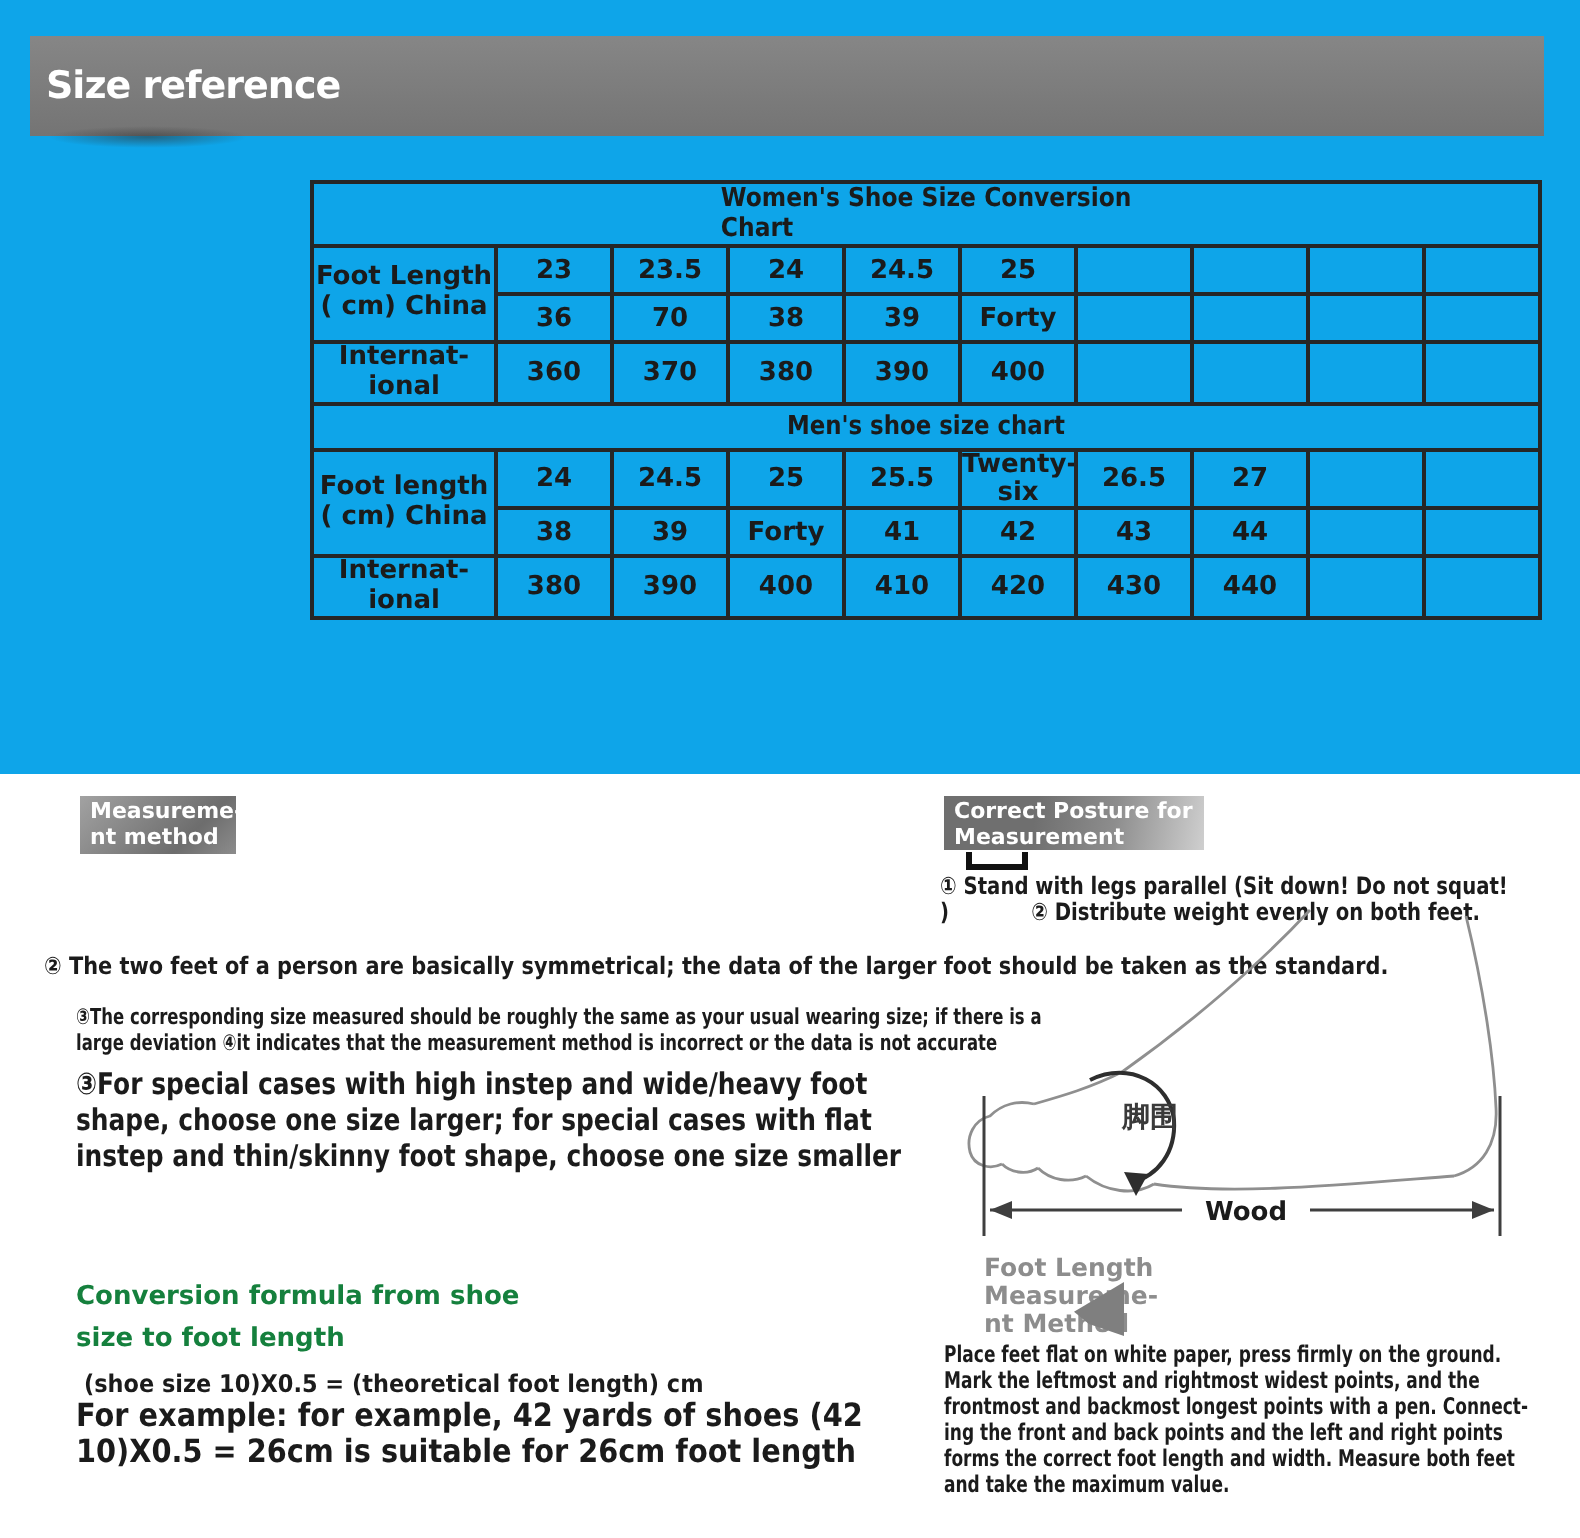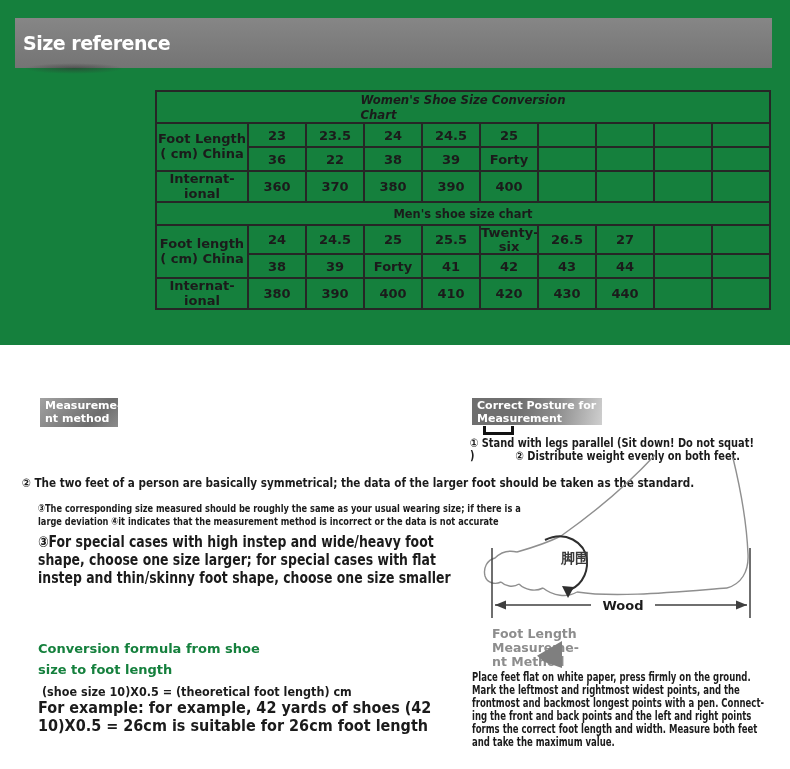--- a/index.html
+++ b/index.html
@@ -1,21 +1,21 @@
 <!DOCTYPE html>
 <html><head>
 <meta charset="utf-8">
 <style>
   html,body{margin:0;padding:0;background:#fff;}
   .canvas{position:relative;width:790px;height:769px;background:#ffffff;overflow:hidden;
           font-family:"DejaVu Sans","Liberation Sans",sans-serif;font-weight:700;color:#1b1b1b;}
   .abs{position:absolute;}
 
   
-  .top-section{left:0;top:0;width:790px;height:345px;background:#15803d;}
+  .top-section{left:0;top:0;width:790px;height:387px;background:#0ea5e9;}
   .banner{left:15px;top:18px;width:757px;height:50px;background:linear-gradient(#868686,#747474);
           display:flex;align-items:center;}
   .banner-title{color:#fff;font-size:19px;letter-spacing:-0.5px;padding-left:8px;}
   .banner-shadow{left:24px;top:63px;width:100px;height:11px;border-radius:50%;
           background:radial-gradient(ellipse at center, rgba(50,50,50,.55), rgba(50,50,50,0) 70%);}
 
   
   .foot-box{left:14px;top:92px;width:122px;height:190px;border:2px solid #4a4a4a;box-sizing:border-box;}
   .foot-axis-label{font-size:11px;color:#222;}
 
@@ -23,21 +23,21 @@
   .size-table-wrap{left:155px;top:90px;}
   table.size{border-collapse:collapse;table-layout:fixed;width:614px;}
   table.size td{border:2px solid #262626;padding:0;text-align:center;font-size:13px;overflow:hidden;vertical-align:middle;}
   td.lbl{text-align:left;padding:0 0 0 4px;font-size:13px;line-height:1.12;}
   td.lbl-sm{font-size:10.5px;line-height:1.12;padding-left:5px;white-space:pre;}
   td.big{font-size:18px;}
   td.small{font-size:10px;}
   td.tiny{font-size:9.5px;line-height:1.05;}
   td.small2{font-size:10.5px;}
   td.mid{font-size:12px;}
-  .ttl-w{font-size:11px;font-style:italic;}
+  .ttl-w{font-size:11px;}
   .ttl-w .ttl-span{display:inline-block;text-align:left;white-space:pre;transform:scaleX(.9);transform-origin:center;}
   .ttl-m{font-size:14px;}
   .ttl-m .ttl-span{display:inline-block;white-space:pre;transform:scaleX(.88);transform-origin:center;}
   tr.h26{height:26px;} tr.h25{height:25px;} tr.h24{height:24px;} tr.h23{height:23px;}
 
   
   .badge{color:#fff;font-size:11px;line-height:12.5px;white-space:pre;padding:2px 5px;box-sizing:border-box;}
   .badge-mm{left:40px;top:398px;width:78px;height:29px;background:linear-gradient(135deg,#a2a2a2 0%,#6d6d6d 70%,#8c8c8c 100%);}
   .badge-cp{left:472px;top:398px;width:130px;height:27px;background:linear-gradient(100deg,#6f6f6f 35%,#8d8d8d 65%,#cfcfcf 100%);}
   .bracket{left:483px;top:426px;width:31px;height:9px;border-left:3px solid #111;border-right:3px solid #111;border-bottom:3px solid #111;box-sizing:border-box;}
@@ -100,21 +100,21 @@
           <td>24</td>
           <td>24.5</td>
           <td>25</td>
           <td></td>
           <td></td>
           <td></td>
           <td></td>
         </tr>
         <tr class="h24">
           <td>36</td>
-          <td>22</td>
+          <td>70</td>
           <td>38</td>
           <td class="big">39</td>
           <td class="small">Forty</td>
           <td></td>
           <td></td>
           <td></td>
           <td></td>
         </tr>
         <tr class="h25">
           <td class="lbl lbl-sm">Internat-

